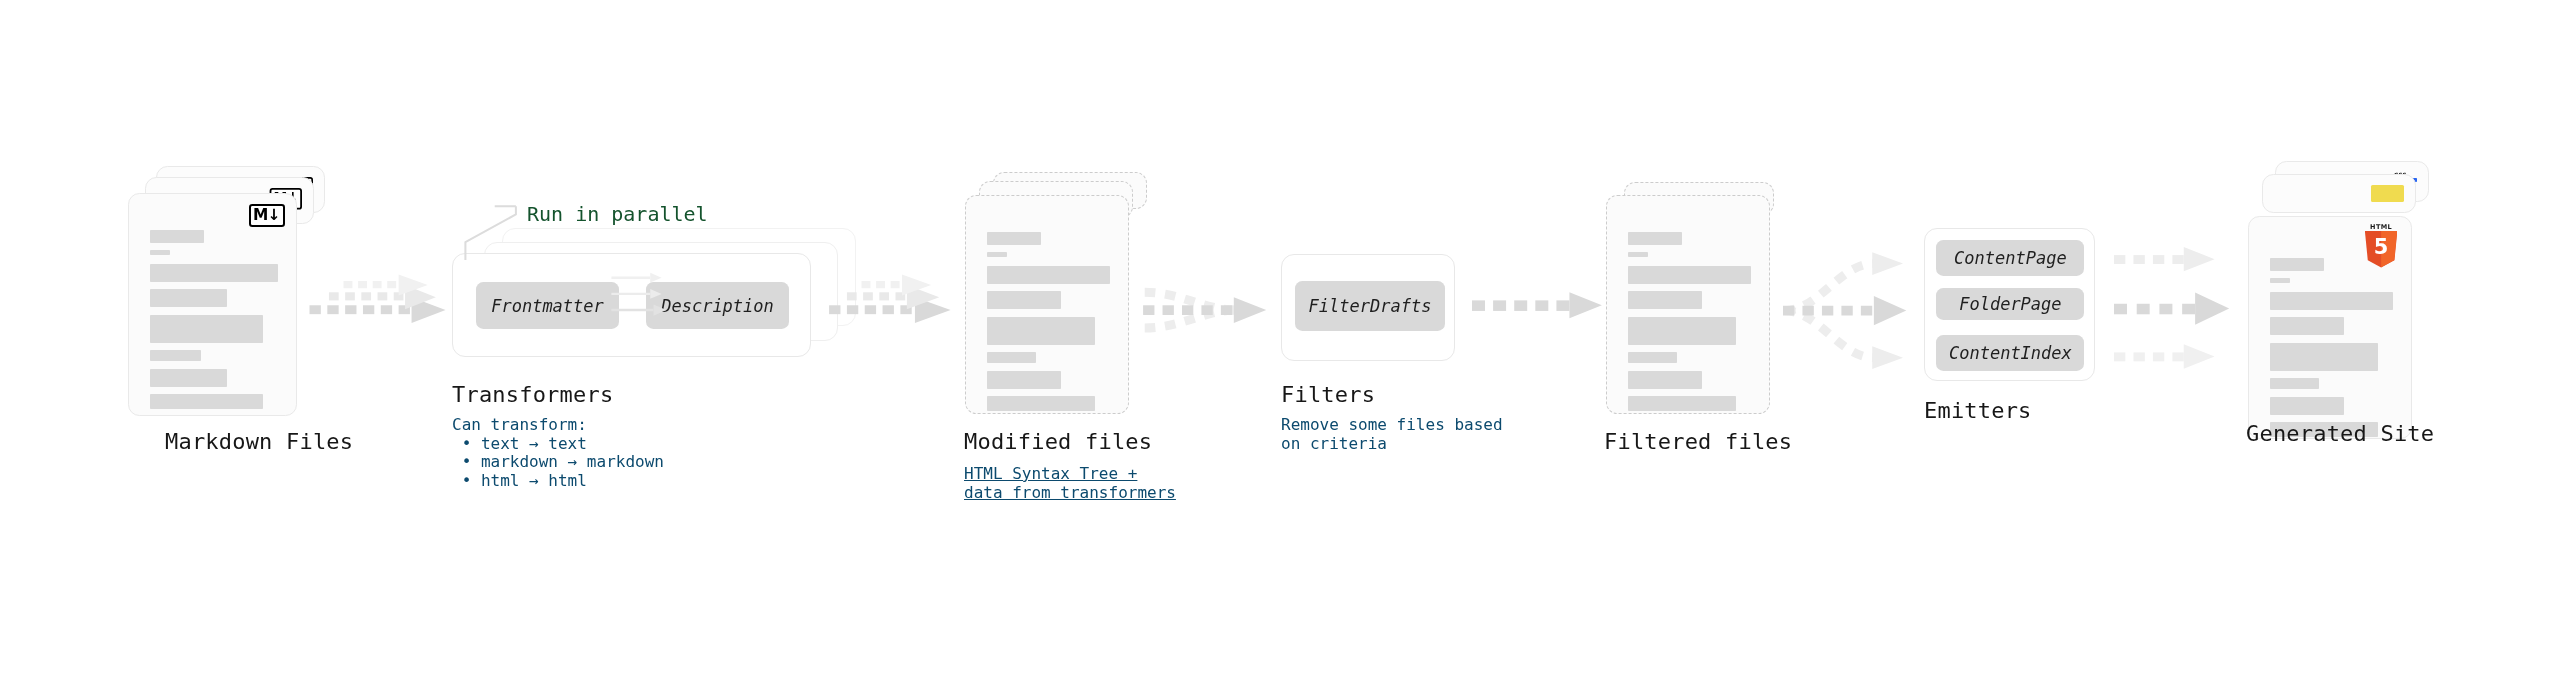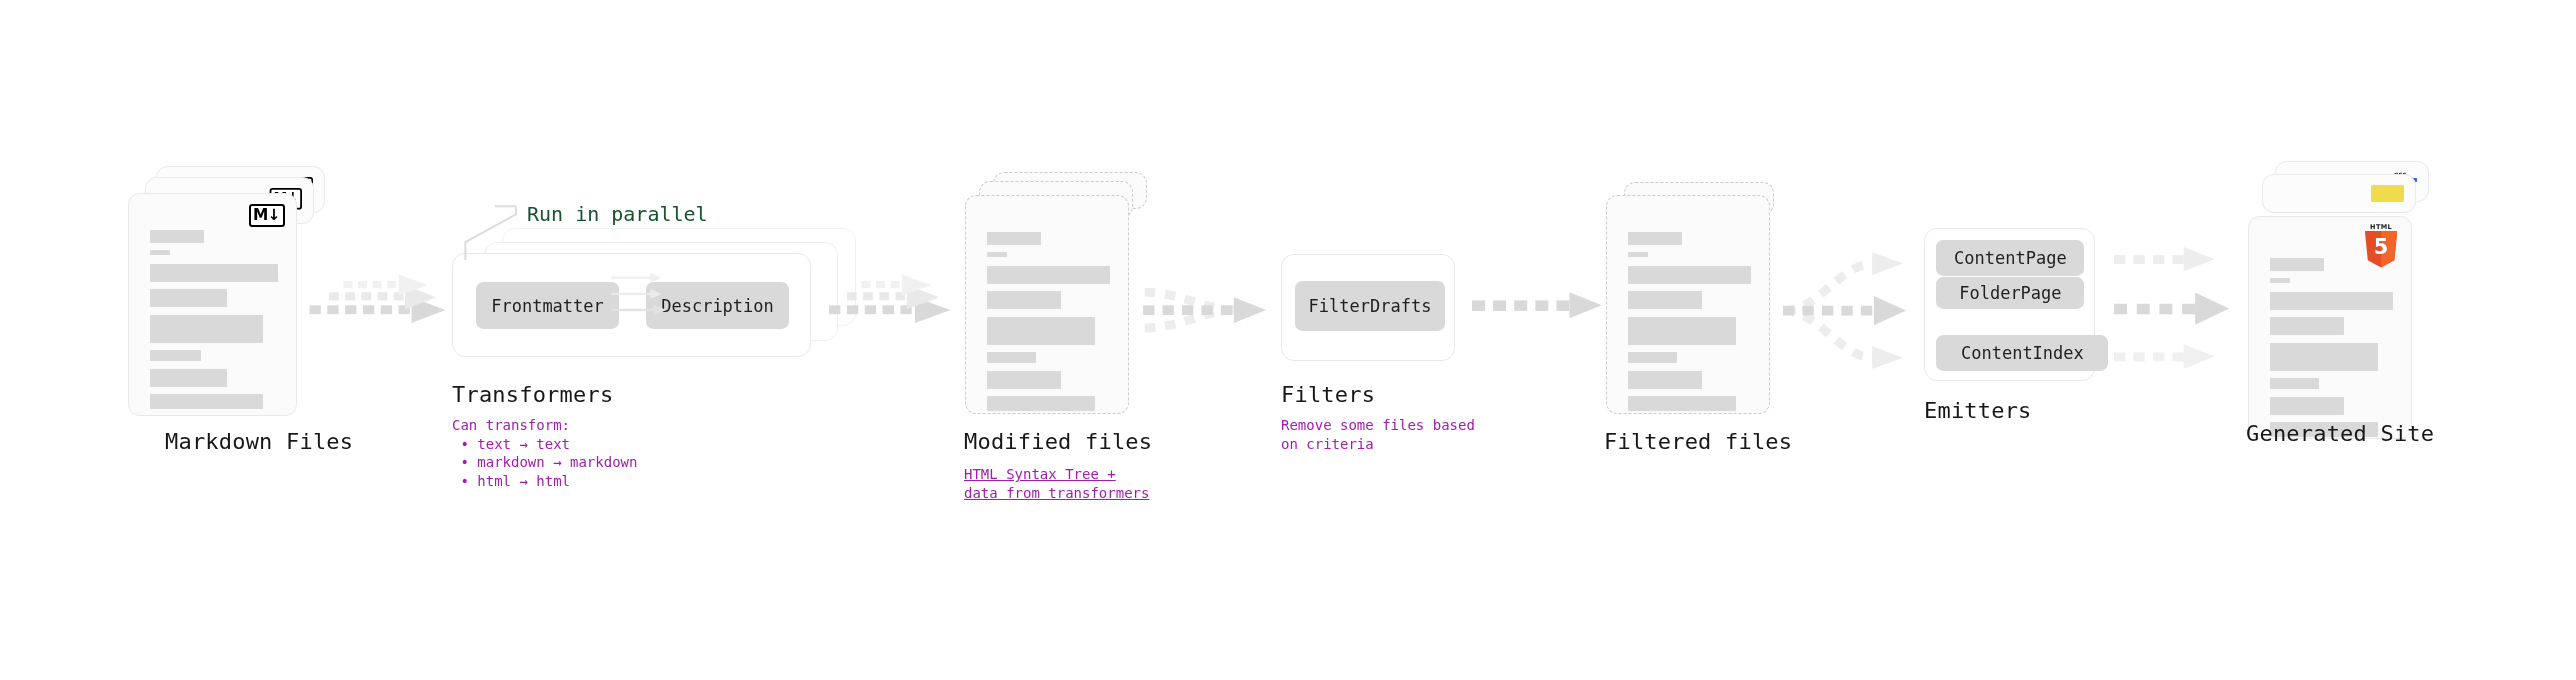--- a/index.html
+++ b/index.html
@@ -74,20 +74,21 @@
     font-family: "DejaVu Sans", "Liberation Sans", sans-serif; line-height: 6.5px;
   }
   .css-bar { width: 32.5px; height: 4.1px; background: #2965f1; border-radius: 0.8px; }
 
   
   .group {
     position: absolute;
     border: 1.6px solid #e8e8e8;
     border-radius: 13px;
     background: #ffffff;
+    font-style: italic;
   }
   .pill {
     position: absolute;
     background: #d9d9d9;
     border-radius: 7.3px;
     color: #1f1f1f;
     font-size: 17px;
     display: flex; align-items: center; justify-content: center;
     white-space: nowrap;
   }
@@ -95,22 +96,22 @@
   
   .title {
     position: absolute;
     font-size: 22px;
     color: #171717;
     white-space: nowrap;
     letter-spacing: 0.2px;
   }
   .sub {
     position: absolute;
-    font-size: 14px;
-    color: #a21caf;
+    font-size: 16px;
+    color: #0c4a6e;
     line-height: 18.7px;
     white-space: pre;
   }
   .runlabel {
     position: absolute;
     font-size: 20px;
     color: #14532d;
     white-space: nowrap;
   }
   svg.deco { position: absolute; overflow: visible; pointer-events: none; }
@@ -323,22 +324,22 @@
       <polygon points="112,74 152,92 112,110"></polygon>
     </g>
     <g fill="#ededed">
       <polygon points="110,20 148,34 110,48"></polygon>
       <polygon points="110,136 148,150 110,164"></polygon>
     </g>
   </svg>
 
   <div class="group" style="left:1924px; top:228px; width:171px; height:153px;">
     <div class="pill" style="left:11.4px; top:11.4px; width:148px; height:36px;">ContentPage</div>
-    <div class="pill" style="left:11.4px; top:48px; width:148px; height:32px;">FolderPage</div>
-    <div class="pill" style="left:11.4px; top:106px; width:172px; height:36px;">ContentIndex</div>
+    <div class="pill" style="left:11.4px; top:59px; width:148px; height:32px;">FolderPage</div>
+    <div class="pill" style="left:11.4px; top:106px; width:148px; height:36px;">ContentIndex</div>
   </div>
   <div class="title" style="left:1924px; top:398px;">Emitters</div>
 
   <svg class="deco" style="left:2114px; top:234px; width:146px; height:146px;" viewBox="0 0 180 180">
     <g fill="#ededed">
       <rect x="0" y="26" width="14" height="11"></rect>
         <rect x="24" y="26" width="14" height="11"></rect>
       <rect x="48" y="26" width="14" height="11"></rect>
         <rect x="72" y="26" width="14" height="11"></rect>
       <polygon points="86,16 124,31 86,46"></polygon>

